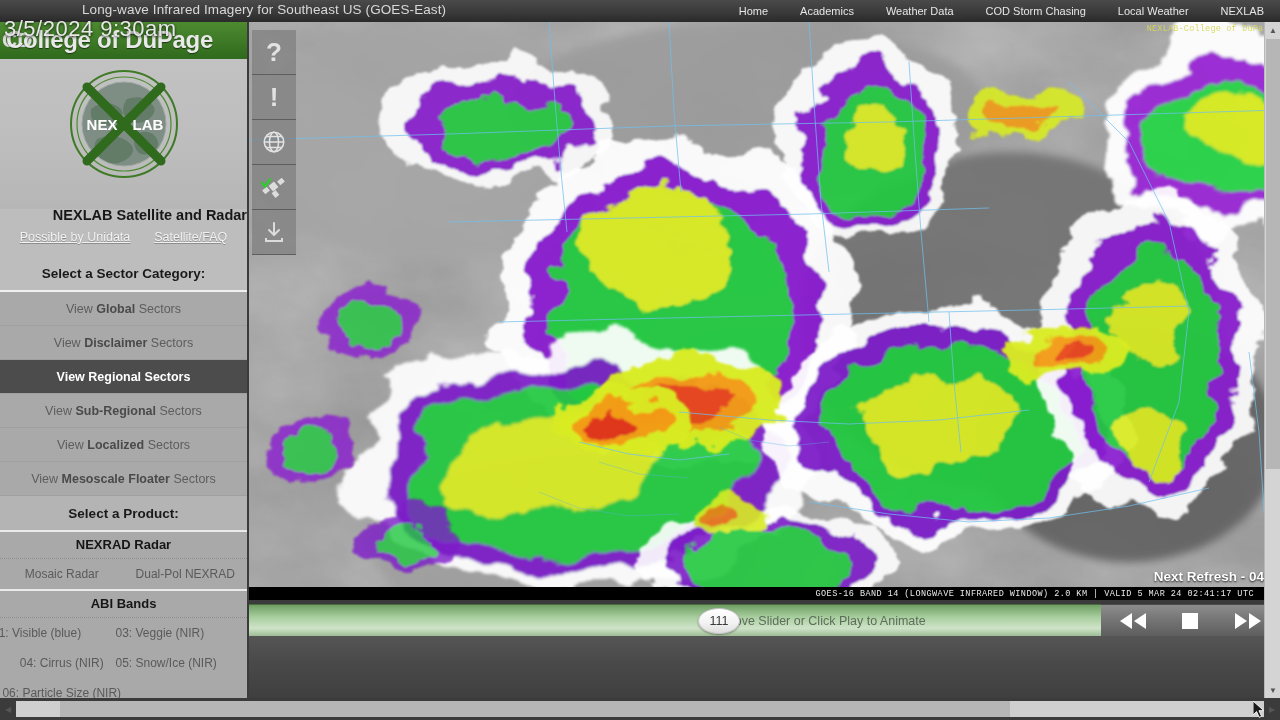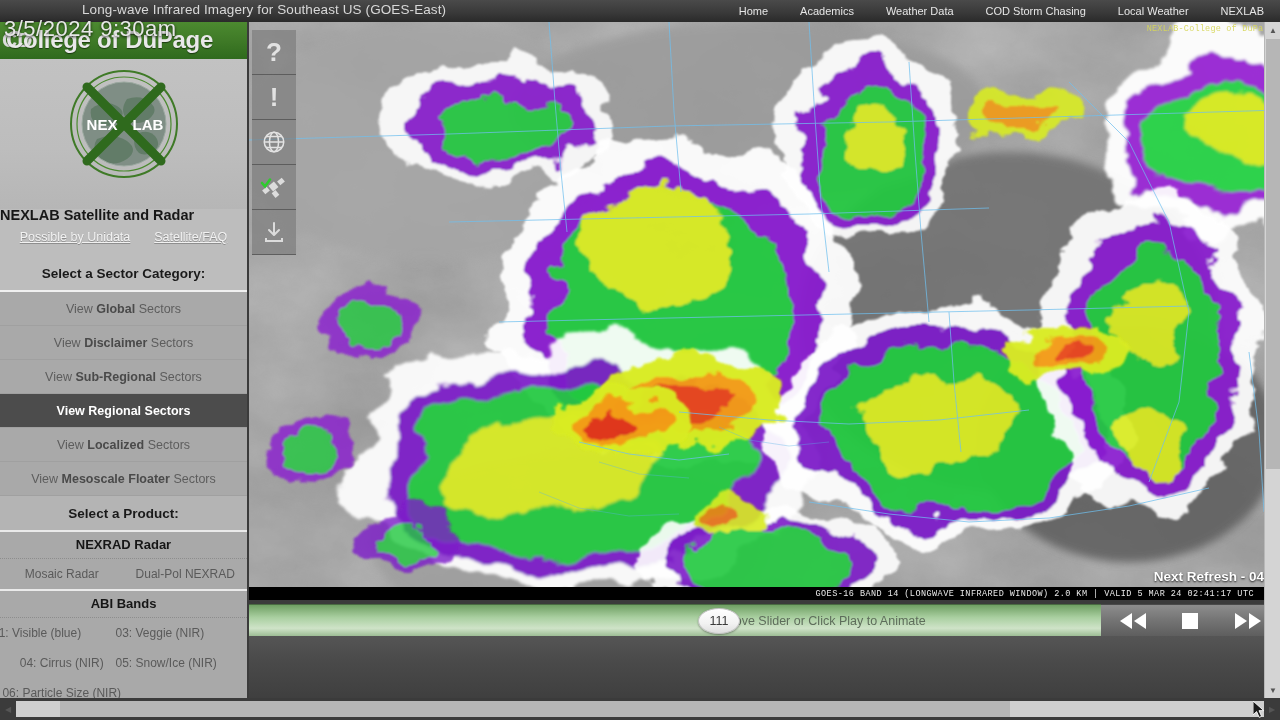--- a/index.html
+++ b/index.html
@@ -56,21 +56,21 @@
 
   .logo-area {
     position: relative; height: 150px;
     background: linear-gradient(to bottom, #c2c2c2 0%, #bdbdbd 60%, #b6b6b6 100%);
   }
   .globe-logo {
     position: absolute; left: 50%; top: 10px; transform: translateX(-50%);
     width: 110px; height: 110px;
   }
   .site-title {
-    text-align: left; font-size: 14.5px; font-weight: bold;
+    text-align: right; font-size: 14.5px; font-weight: bold;
     color: #171717; margin-top: -6px;
     background: #bdbdbd; padding: 4px 0 2px 0;
   }
   .links-row {
     display: flex; justify-content: center; gap: 24px;
     background: #bdbdbd; padding: 5px 0 14px 0;
   }
   .links-row a {
     font-size: 12.5px; color: #f2f2f2; text-decoration: underline;
     text-shadow: 0 1px 0 rgba(0,0,0,.25);
@@ -498,25 +498,25 @@
 
     <div class="section-head">Select a Sector Category:</div>
 
     <div class="sector-list">
       <div class="sector-item">
         <span>View </span><b>Global</b><span> Sectors</span>
       </div>
       <div class="sector-item">
         <span>View </span><b>Disclaimer</b><span> Sectors</span>
       </div>
+      <div class="sector-item active">
+        <span>View </span><b>Regional</b><span> Sectors</span>
+      </div>
       <div class="sector-item">
         <span>View </span><b>Sub-Regional</b><span> Sectors</span>
-      </div>
-      <div class="sector-item active">
-        <span>View </span><b>Regional</b><span> Sectors</span>
       </div>
       <div class="sector-item">
         <span>View </span><b>Localized</b><span> Sectors</span>
       </div>
       <div class="sector-item">
         <span>View </span><b>Mesoscale Floater</b><span> Sectors</span>
       </div>
     </div>
 
     <div class="product-head">Select a Product:</div>

